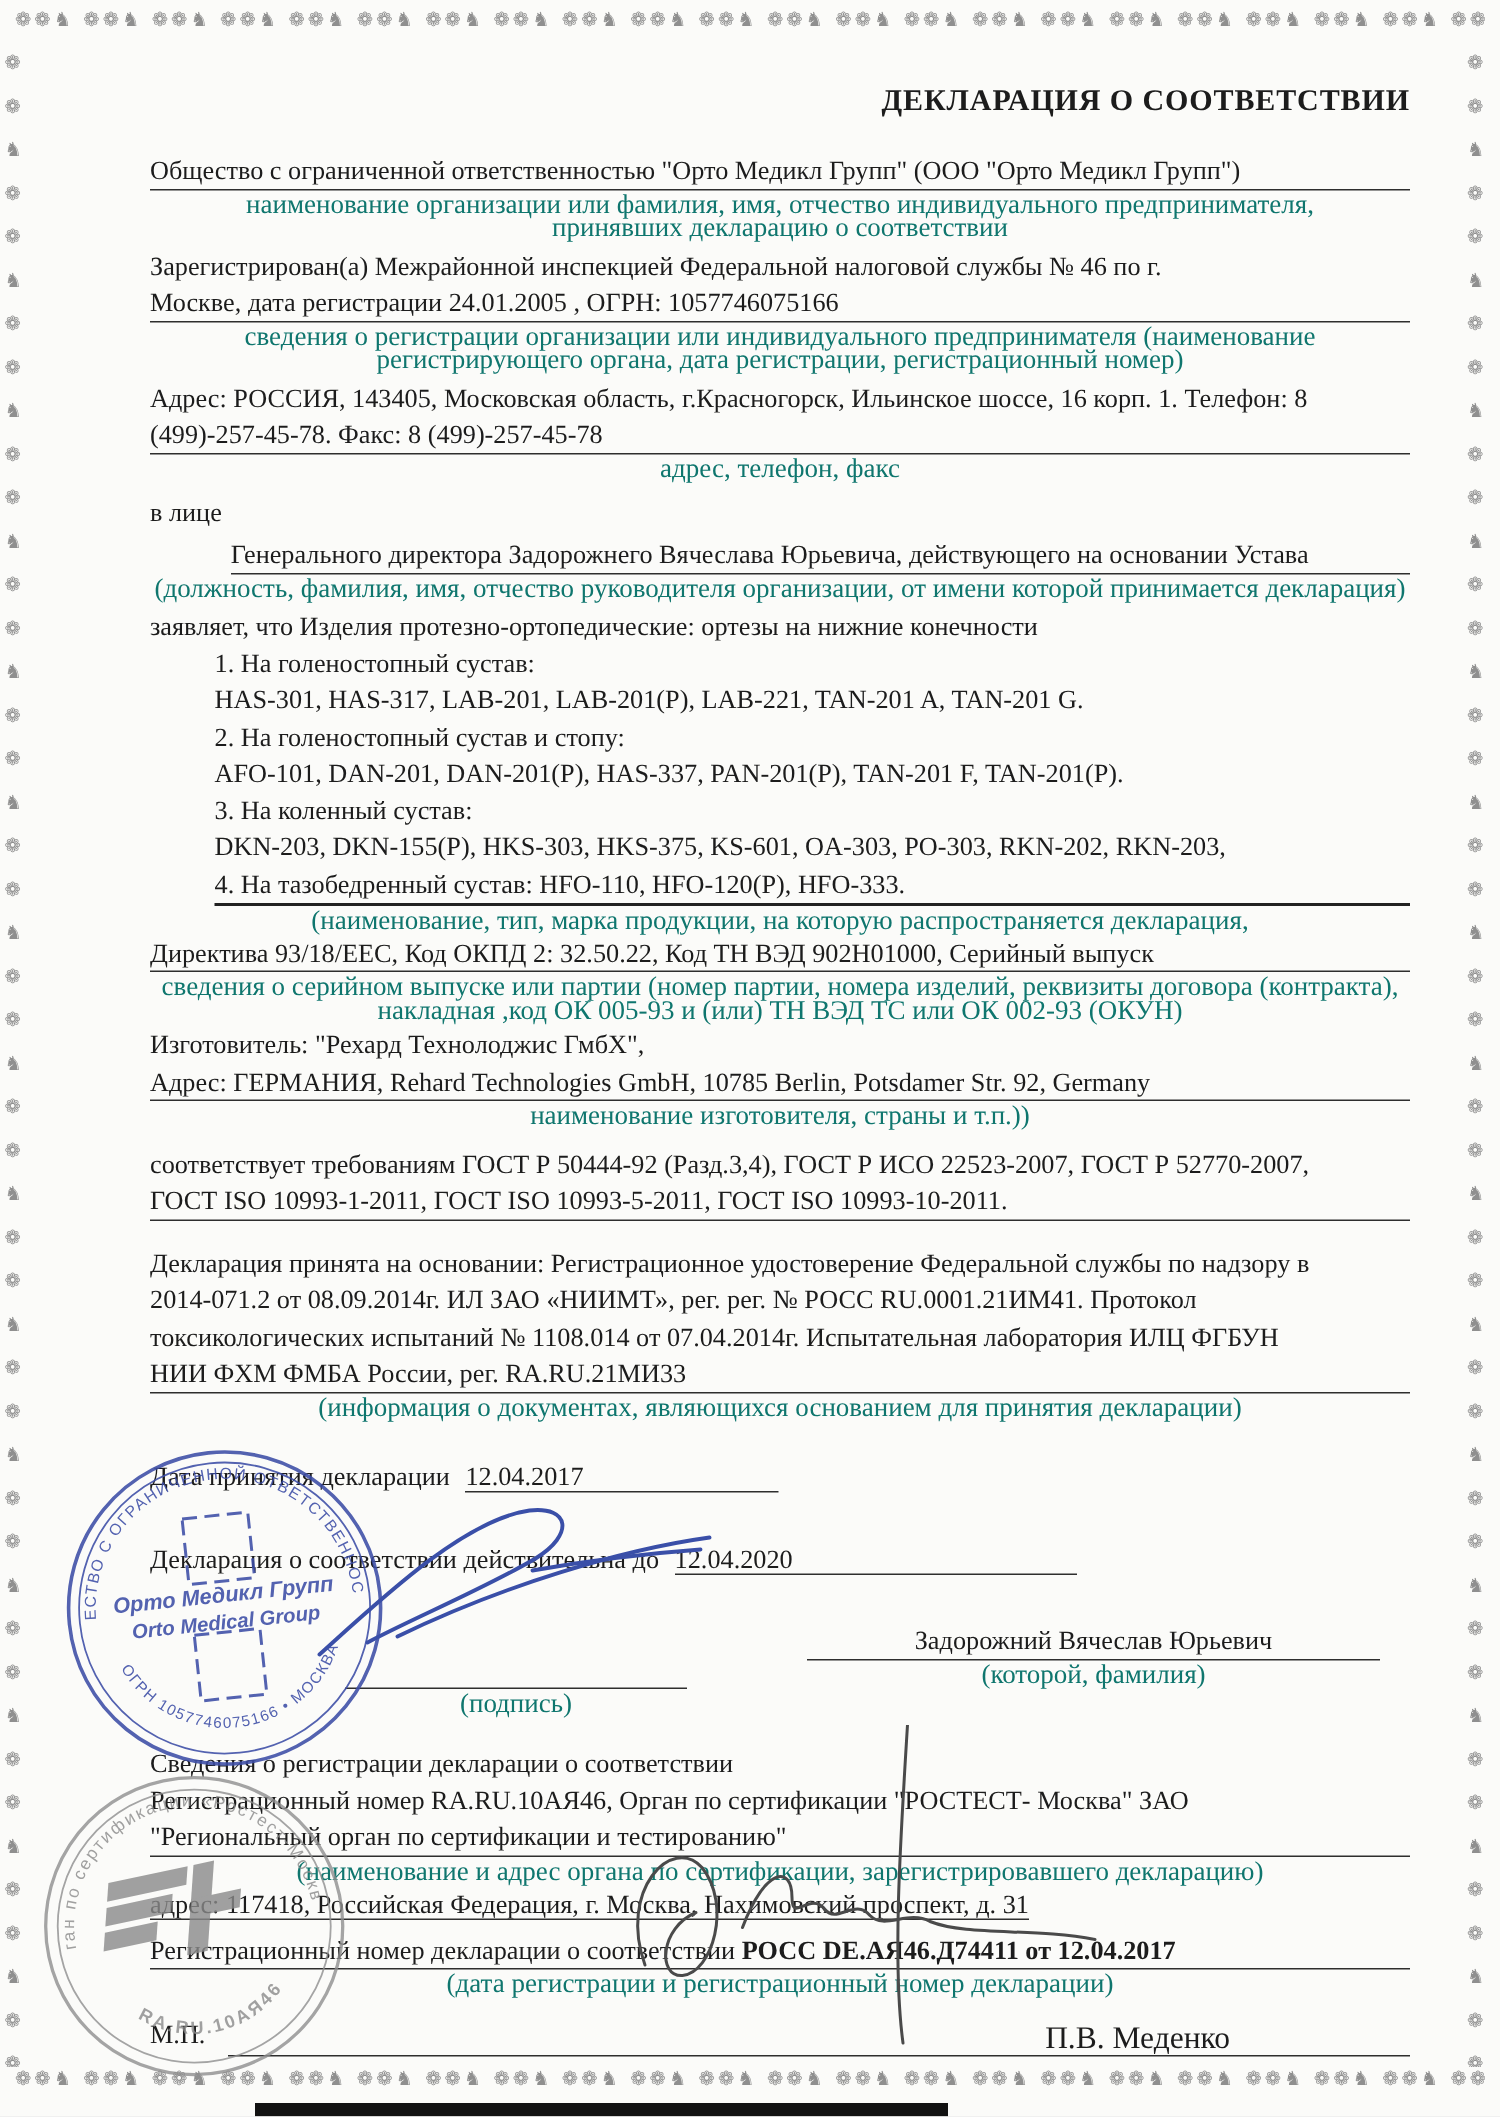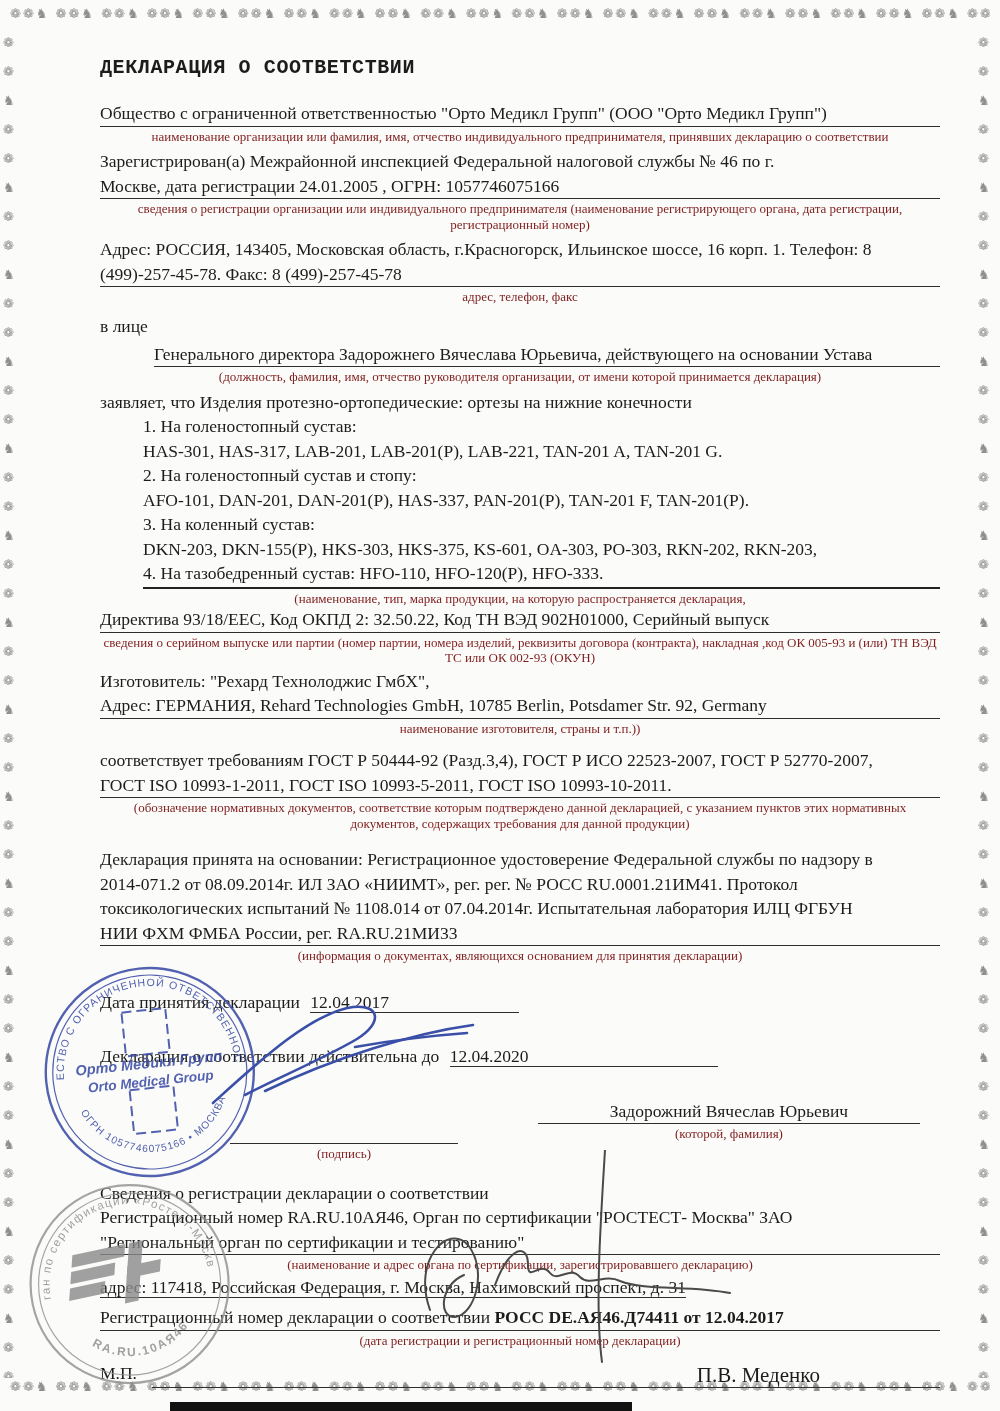--- a/index.html
+++ b/index.html
@@ -5,25 +5,25 @@
   html,body{margin:0;padding:0;background:#e8e8e8;}
   .page{position:relative;width:1000px;height:1411px;margin:0 auto;background:#fbfbf9;overflow:hidden;
         font-family:"Liberation Serif","DejaVu Serif",serif;color:#1c1c1c;}
   
   .orn{position:absolute;color:#8f8f8f;font-family:"DejaVu Sans",sans-serif;overflow:hidden;user-select:none;}
   .orn-top{left:10px;top:6px;width:980px;height:22px;font-size:13px;letter-spacing:2px;white-space:nowrap;}
   .orn-bottom{left:10px;top:1379px;width:980px;height:22px;font-size:13px;letter-spacing:2px;white-space:nowrap;}
   .orn-left{left:3px;top:28px;width:17px;height:1350px;font-size:13px;line-height:29px;word-break:break-all;}
   .orn-right{left:978px;top:28px;width:17px;height:1350px;font-size:13px;line-height:29px;word-break:break-all;}
   .content{position:absolute;left:100px;top:50px;width:840px;}
-  .title{font-size:20px;font-weight:bold;text-align:left;letter-spacing:.6px;margin:6px 0 0 0;font-family:Liberation Mono, monospace;}
+  .title{font-size:20px;font-weight:bold;text-align:right;letter-spacing:.6px;margin:6px 0 0 0;}
   .line{font-size:17.5px;line-height:24.5px;}
   .u{border-bottom:1.5px solid #2e2e2e;}
   .ublock{border-bottom:1.5px solid #2e2e2e;}
-  .cap{font-size:13px;line-height:15.5px;text-align:center;color:#7f1d1d;margin:2px 0 1px 0;}
+  .cap{font-size:18px;line-height:15.5px;text-align:center;color:#0f766e;margin:2px 0 1px 0;}
   .row{display:flex;}
   .grow{flex:1;margin-top:28px;}
   .prodblock{border-bottom:2.5px solid #222;padding-bottom:1px;margin-left:43px;}
   .sign-area{position:relative;height:112px;}
   .sigline-left{position:absolute;left:130px;top:56px;width:228px;}
   .sigline-left .rule{border-bottom:1.5px solid #2e2e2e;height:18px;}
   .name-right{position:absolute;left:438px;top:30px;width:382px;text-align:center;}
   .mp-row{display:flex;margin-top:15px;}
   .mp-label{font-size:17.5px;width:52px;}
   .mp-line{flex:1;border-bottom:1.5px solid #2e2e2e;height:24px;text-align:right;padding-right:120px;font-size:21px;}
@@ -78,21 +78,20 @@
 
     <div class="line ublock">Директива 93/18/ЕЕС, Код ОКПД 2:  32.50.22, Код ТН ВЭД 902Н01000, Серийный выпуск</div>
     <div class="cap">сведения о серийном выпуске или партии (номер партии, номера изделий, реквизиты договора (контракта), накладная ,код ОК 005-93 и (или) ТН ВЭД ТС или ОК 002-93 (ОКУН)</div>
 
     <div class="line" style="margin-top:3px;">Изготовитель: "Рехард Технолоджис ГмбХ",</div>
     <div class="line ublock">Адрес: ГЕРМАНИЯ, Rehard Technologies GmbH, 10785 Berlin, Potsdamer Str. 92, Germany</div>
     <div class="cap">наименование изготовителя, страны и т.п.))</div>
 
     <div class="line" style="margin-top:12px;">соответствует требованиям ГОСТ Р 50444-92 (Разд.3,4), ГОСТ Р ИСО 22523-2007, ГОСТ Р 52770-2007,</div>
     <div class="line ublock">ГОСТ  ISO 10993-1-2011, ГОСТ  ISO 10993-5-2011, ГОСТ  ISO 10993-10-2011.</div>
-    <div class="cap" style="max-width:810px;margin-left:auto;margin-right:auto;">(обозначение нормативных документов, соответствие которым подтверждено данной декларацией, с указанием пунктов этих нормативных документов, содержащих требования для данной продукции)</div>
 
     <div class="line" style="margin-top:16px;">Декларация принята на основании: Регистрационное удостоверение Федеральной службы по надзору в</div>
     <div class="line">2014-071.2 от 08.09.2014г. ИЛ ЗАО «НИИМТ», рег. рег. № РОСС RU.0001.21ИМ41. Протокол</div>
     <div class="line">токсикологических испытаний № 1108.014 от 07.04.2014г. Испытательная лаборатория ИЛЦ ФГБУН</div>
     <div class="line ublock">НИИ ФХМ ФМБА России, рег. RA.RU.21МИ33</div>
     <div class="cap">(информация о документах, являющихся основанием для принятия декларации)</div>
 
     <div class="line" style="margin-top:26px;">
       <span>Дата принятия декларации</span>
       <span class="u" style="padding-right:130px;margin-left:6px;">12.04.2017</span>

